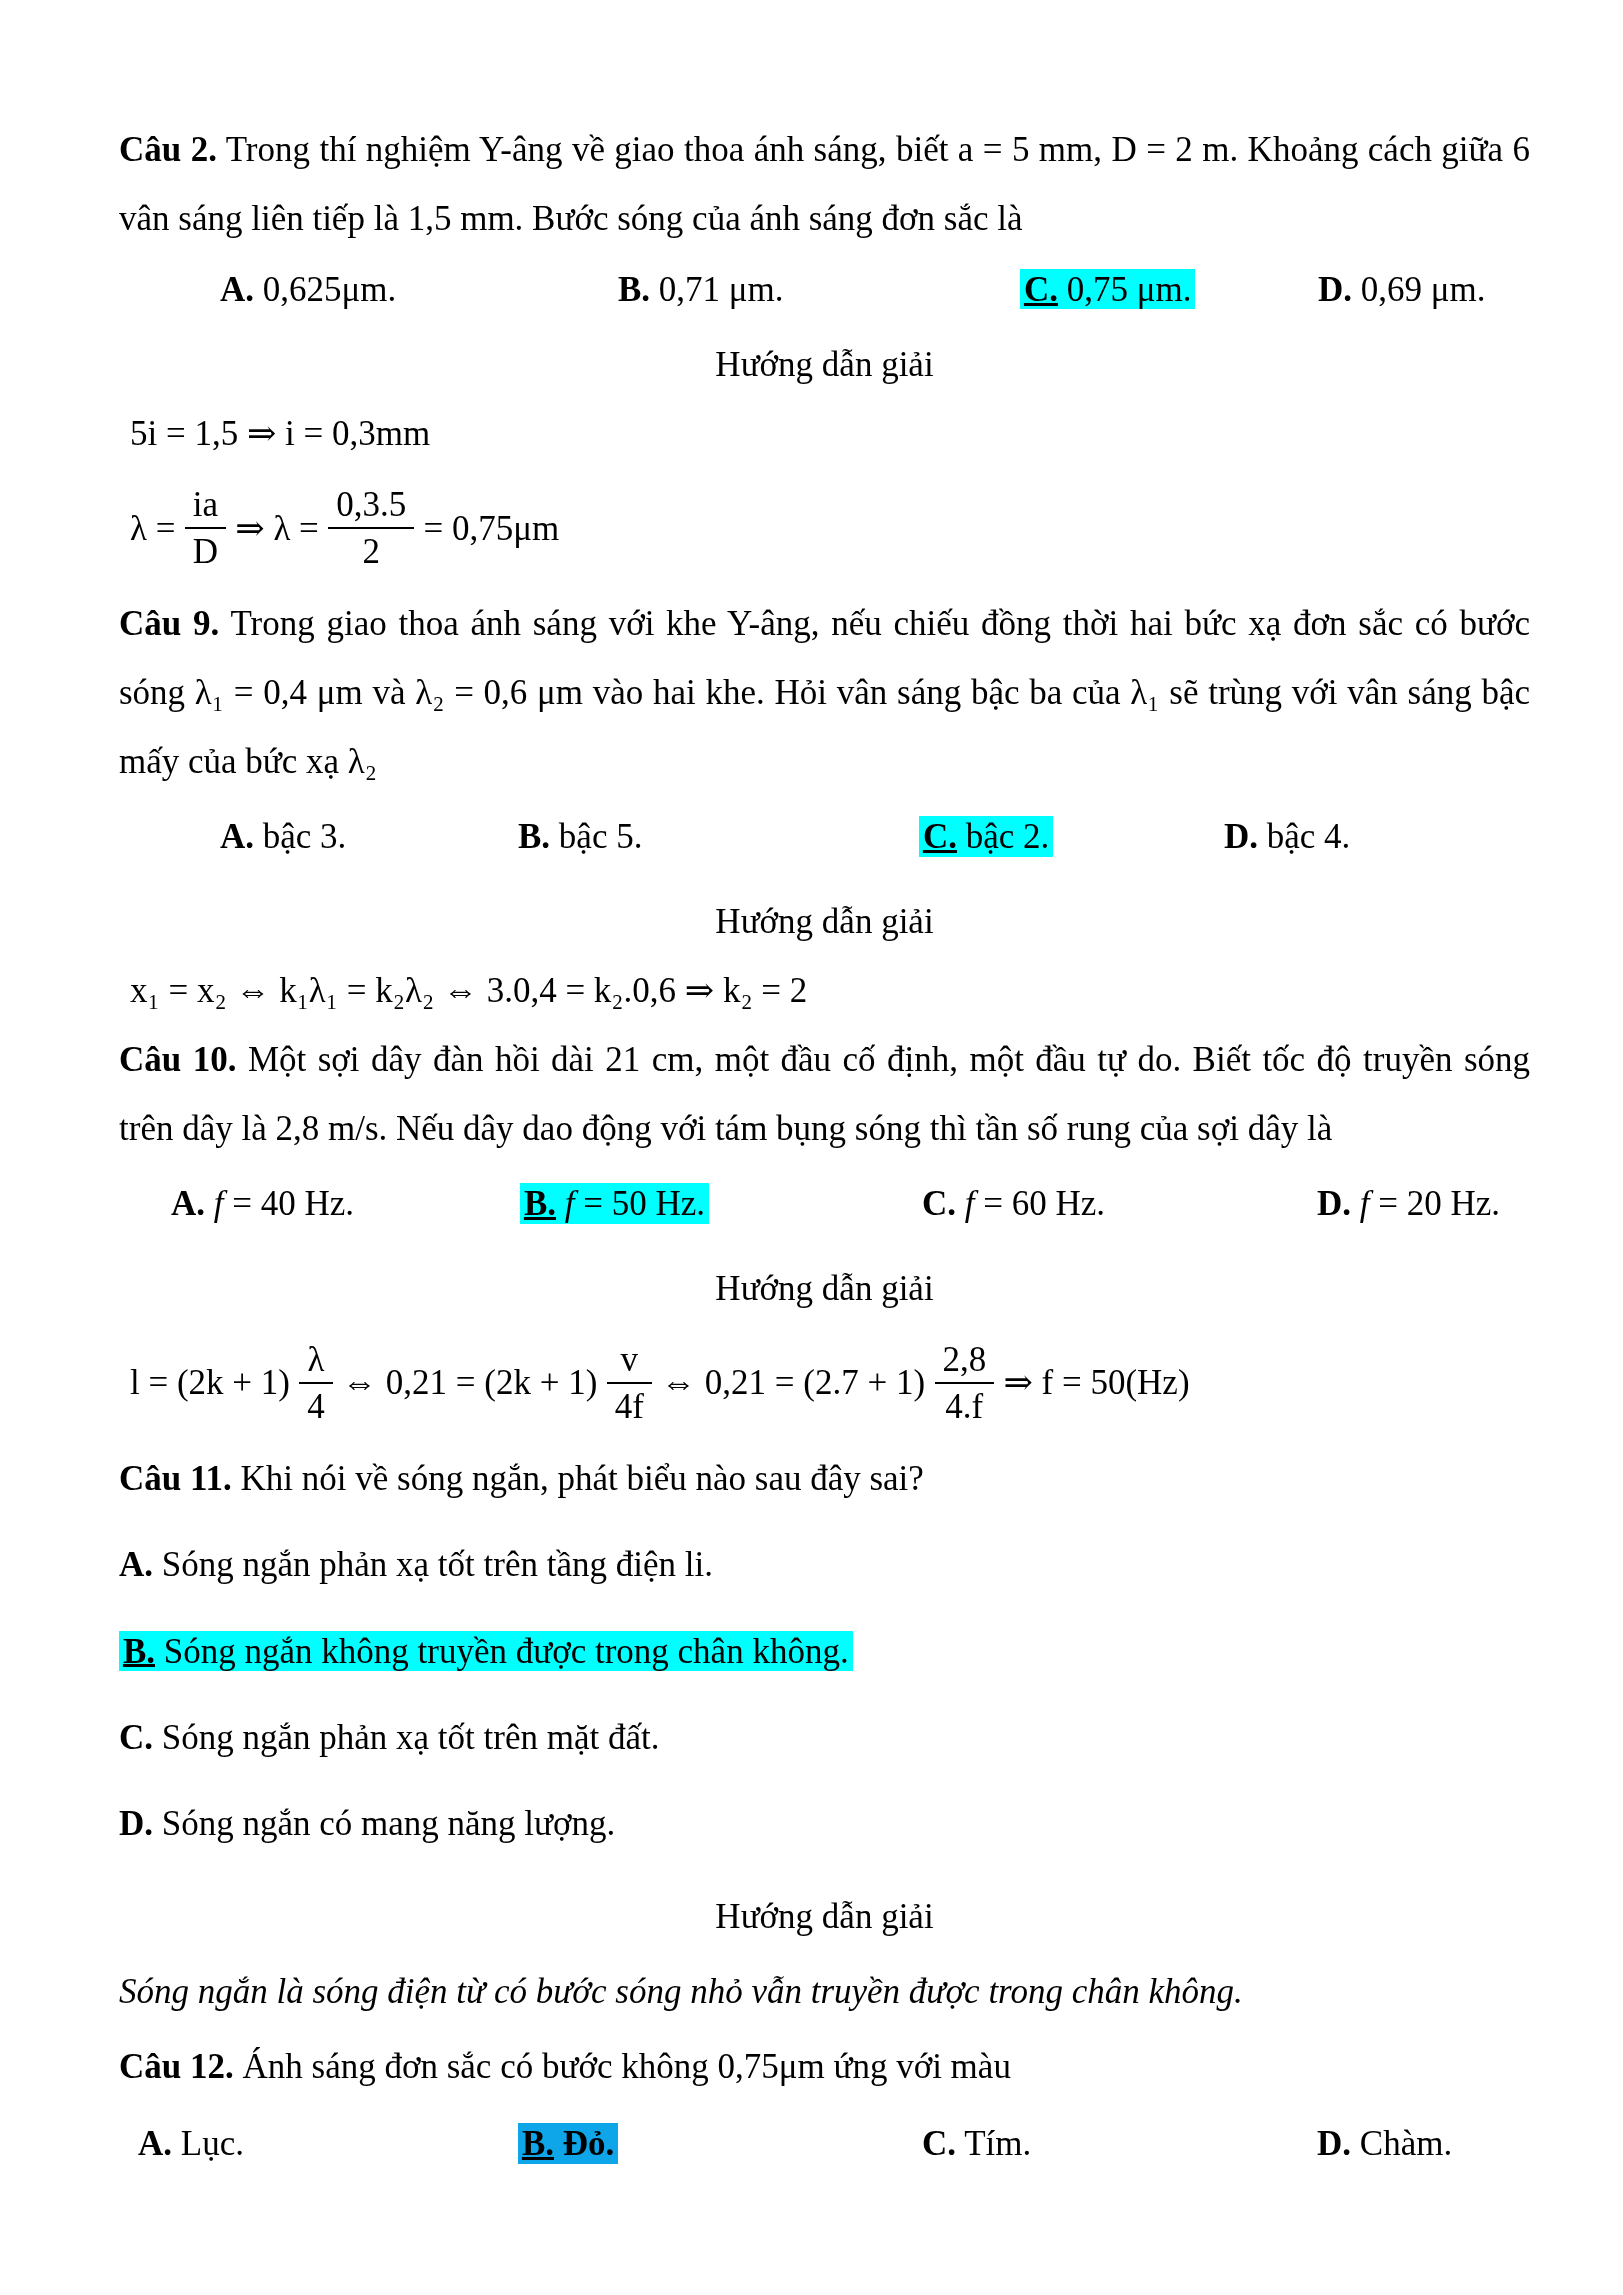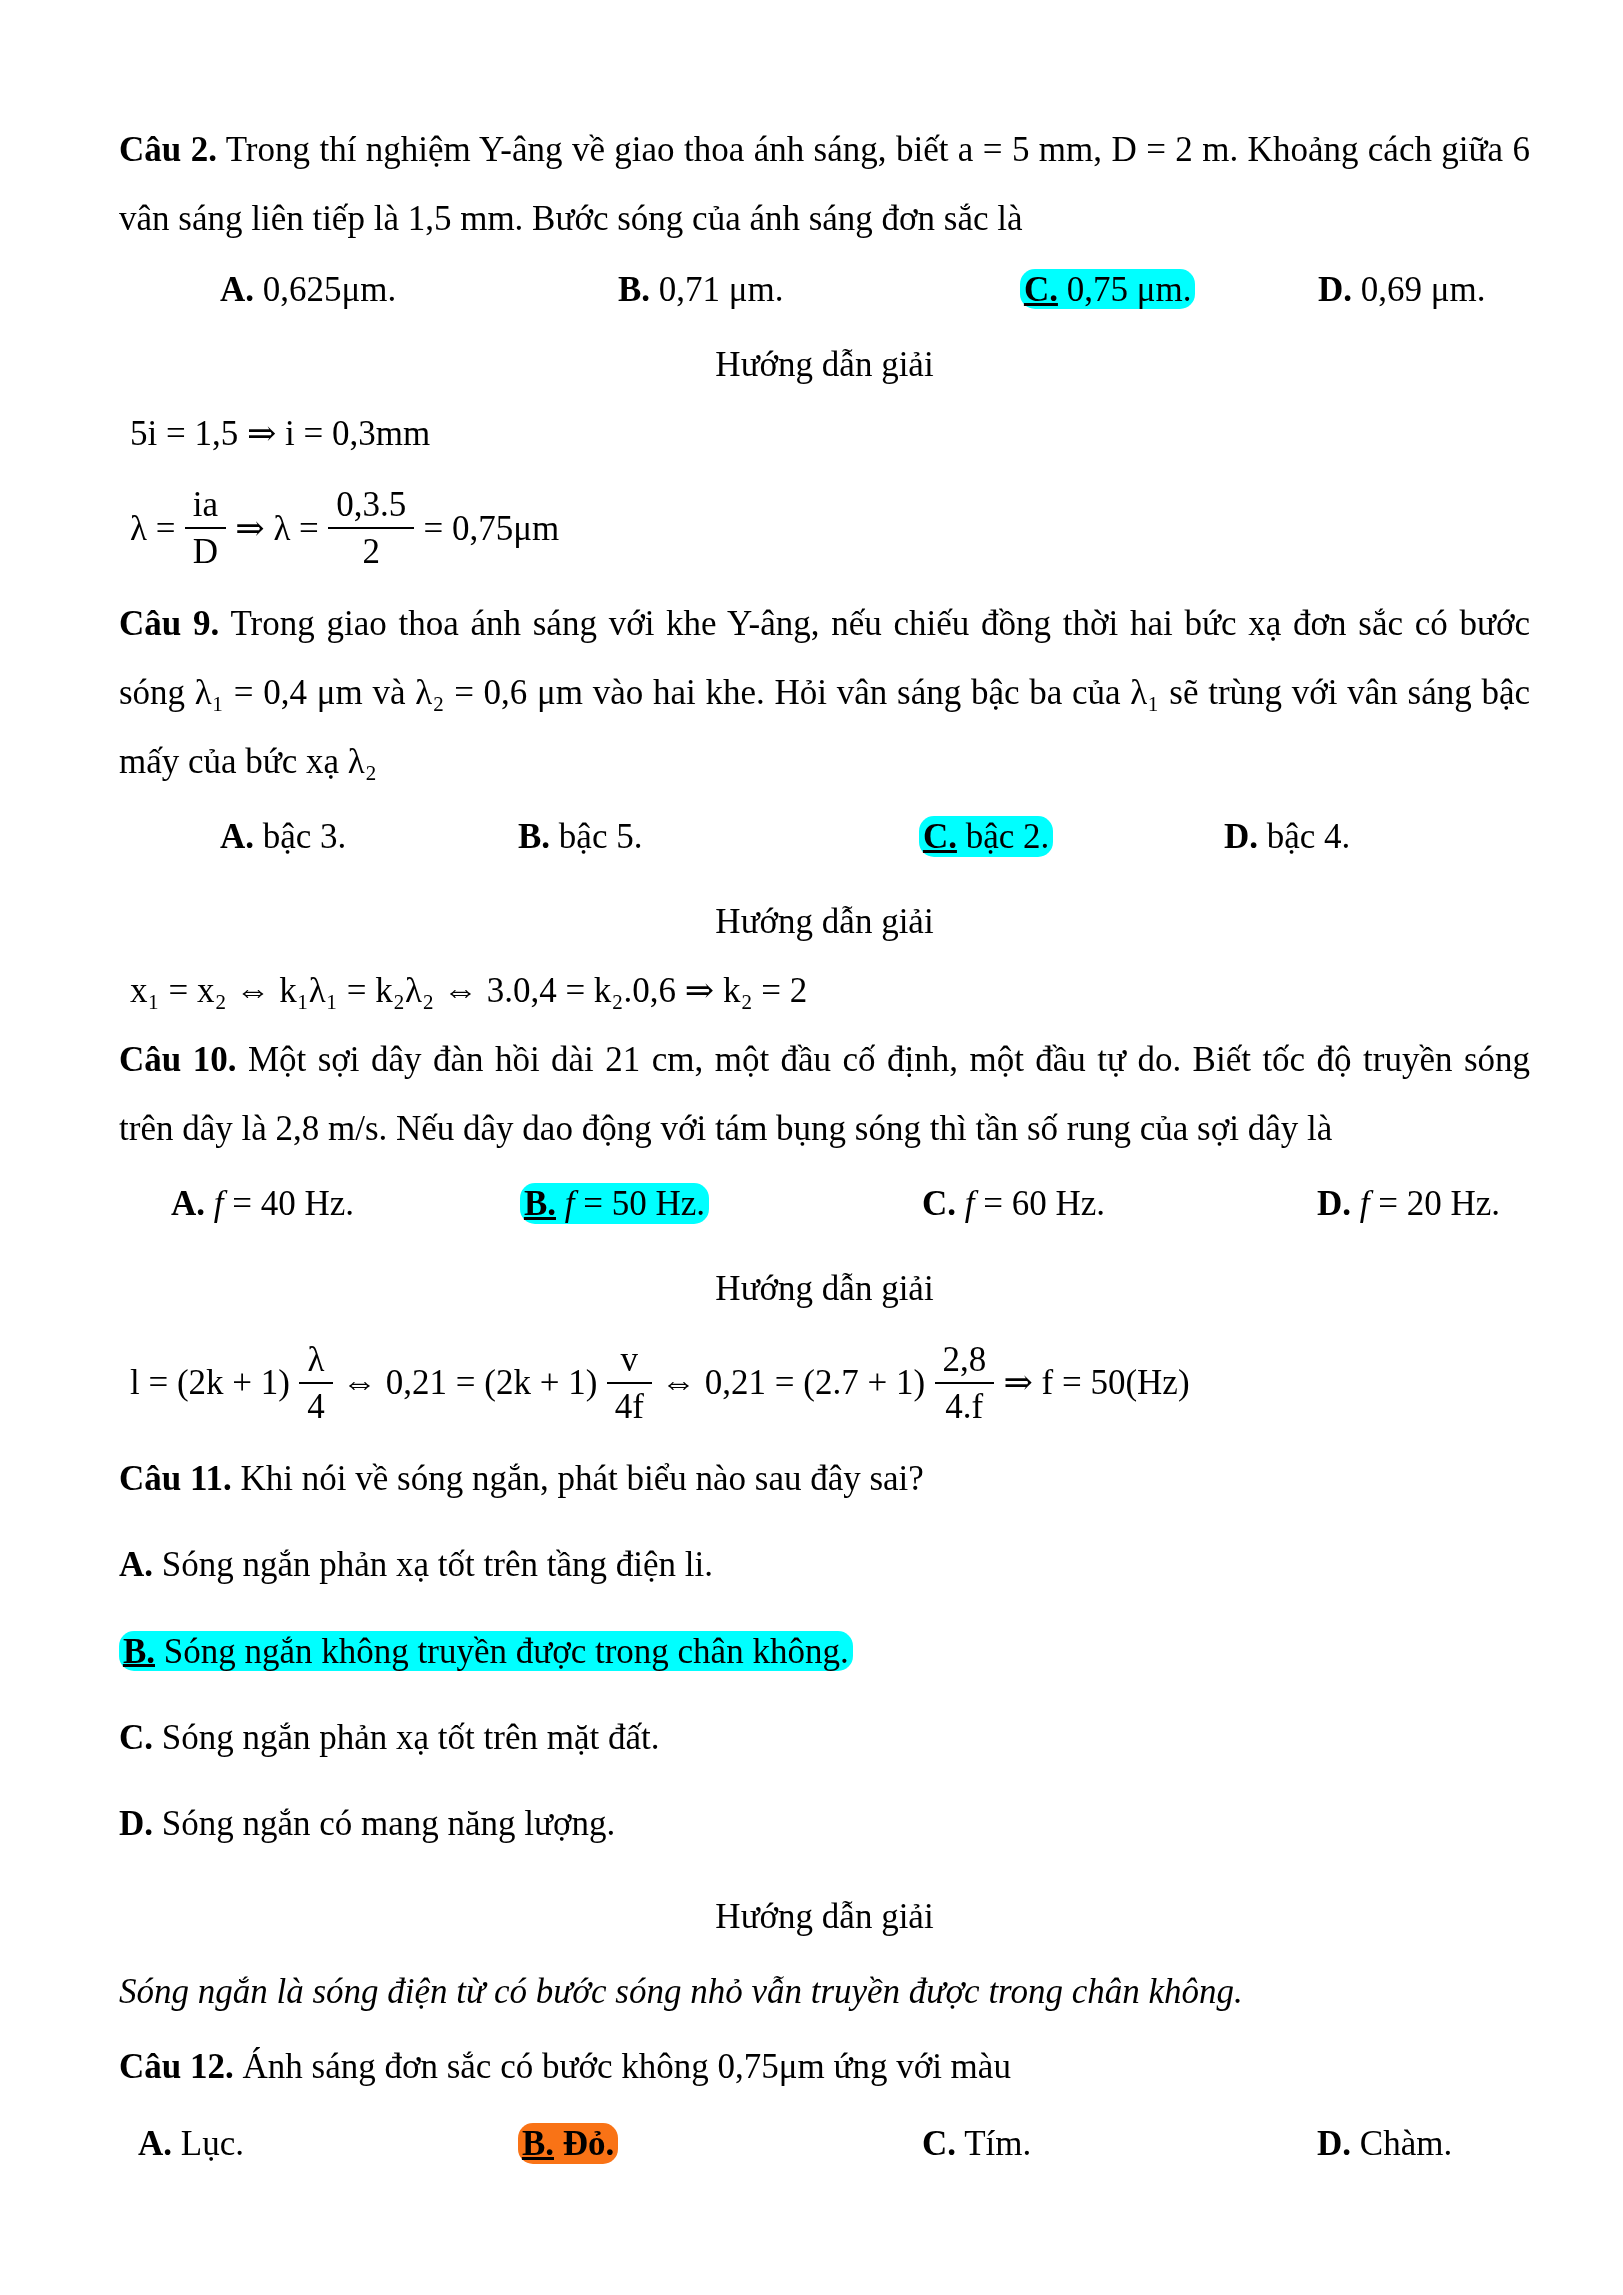--- a/index.html
+++ b/index.html
@@ -12,21 +12,21 @@
   p{margin:0;}
   .para{text-align:justify;line-height:69px;}
   .qlabel{font-weight:bold;}
   .opts{display:grid;line-height:69px;margin-top:1.6px;}
   .opts-q8{grid-template-columns:398px 402px 298px auto;padding-left:101px;}
   .opts-q9{grid-template-columns:298px 401px 305px auto;padding-left:101px;margin-top:6.3px;}
   .opts-q10{grid-template-columns:349px 402px 395px auto;padding-left:52px;margin-top:6.3px;}
   .opts-q12{grid-template-columns:380px 404px 395px auto;padding-left:19px;margin-top:7.9px;}
   .letter{font-weight:bold;}
   .u{text-decoration:underline;}
-  .hl{background:#00ffff;padding:0.8px 3.9px;border-radius:15px;}
+  .hl{background:#00ffff;padding:0.8px 3.9px;}
   .guide{text-align:center;font-weight:normal;line-height:69px;margin-top:6.3px;}
   .formula{display:flex;align-items:center;line-height:69px;padding-left:11px;white-space:pre;}
   .formula.tall{margin:14px 0;line-height:1.25;min-height:93px;}
   .frac{display:inline-flex;flex-direction:column;margin:0 9.4px;line-height:1.3;text-align:center;}
   .frac .num{border-bottom:2.4px solid #000;padding:0 7.9px;}
   .frac .den{padding:0 7.9px;}
   .optline{line-height:69px;margin-top:17.3px;}
   .italic{font-style:italic;line-height:69px;margin-top:6.3px;}
   .bold{font-weight:bold;}
   .ivar{font-style:italic;}
@@ -115,19 +115,19 @@
   <p class="optline"><b class="letter">D.</b> <span>Sóng ngắn có mang năng lượng.</span></p>
   <p class="guide" style="margin-top:23.6px;">Hướng dẫn giải</p>
   <p class="italic">Sóng ngắn là sóng điện từ có bước sóng nhỏ vẫn truyền được trong chân không.</p>
 
   <p class="para" style="margin-top:6.3px;">
     <b class="qlabel">Câu 12.</b>
     <span>Ánh sáng đơn sắc có bước không 0,75μm ứng với màu</span>
   </p>
   <div class="opts opts-q12">
     <span><b class="letter">A.</b> <span>Lục.</span></span>
-    <span><span class="hl" style="background: #f97316;"><b class="letter u">B.</b> <b class="bold">Đỏ.</b></span></span>
+    <span><span class="hl" style="background: #0ea5e9;"><b class="letter u">B.</b> <b class="bold">Đỏ.</b></span></span>
     <span><b class="letter">C.</b> <span>Tím.</span></span>
     <span><b class="letter">D.</b> <span>Chàm.</span></span>
   </div>
 
 </div>
 
 
 </body></html>

